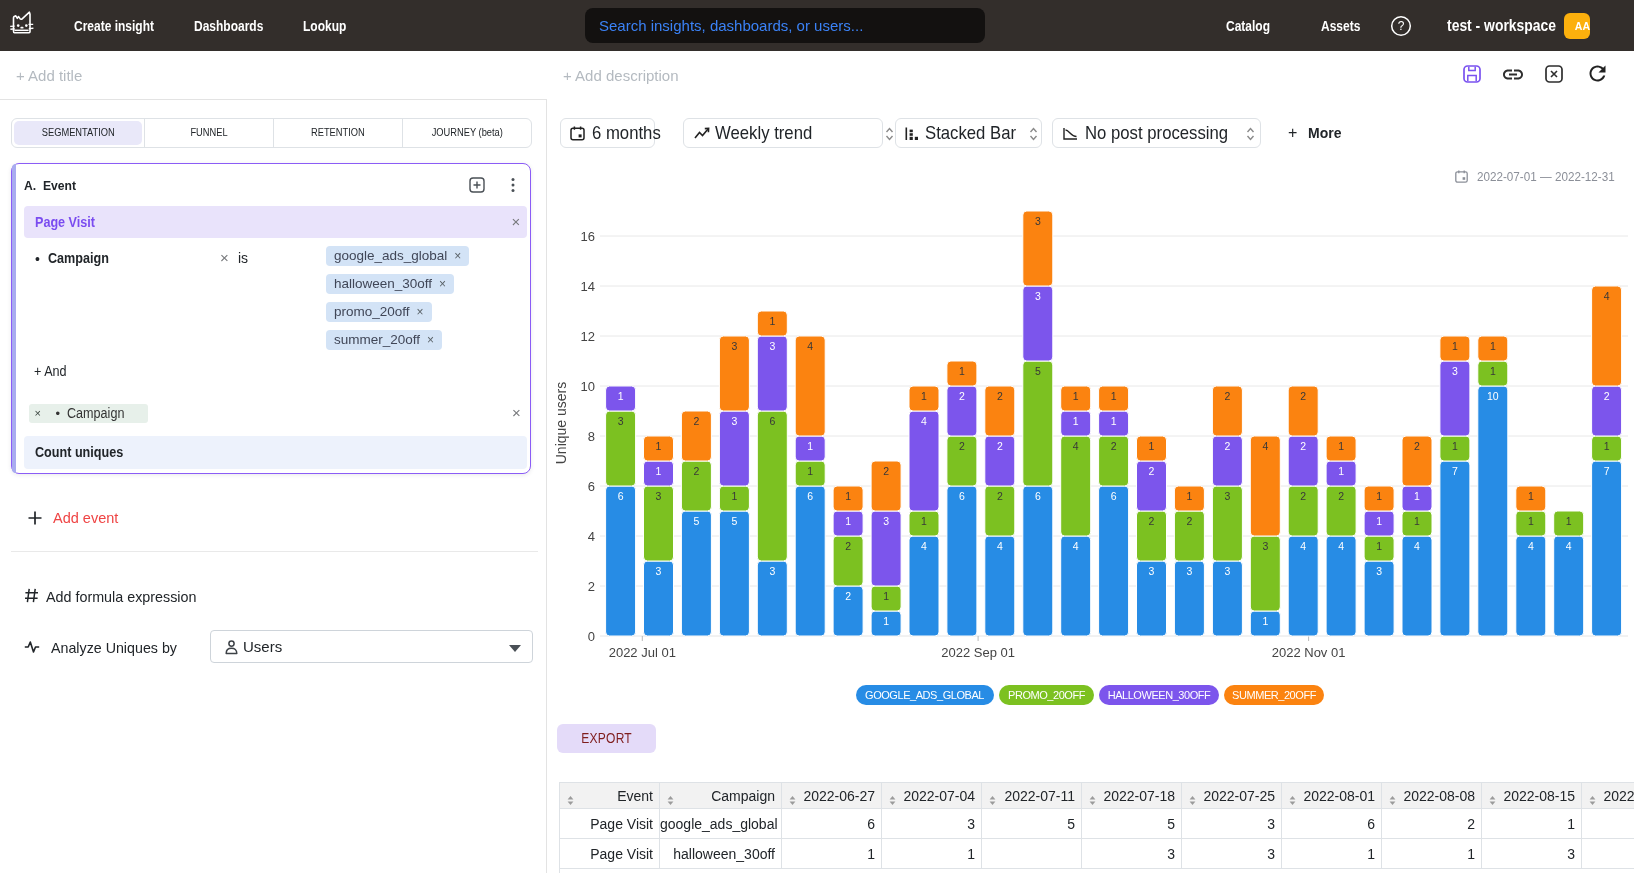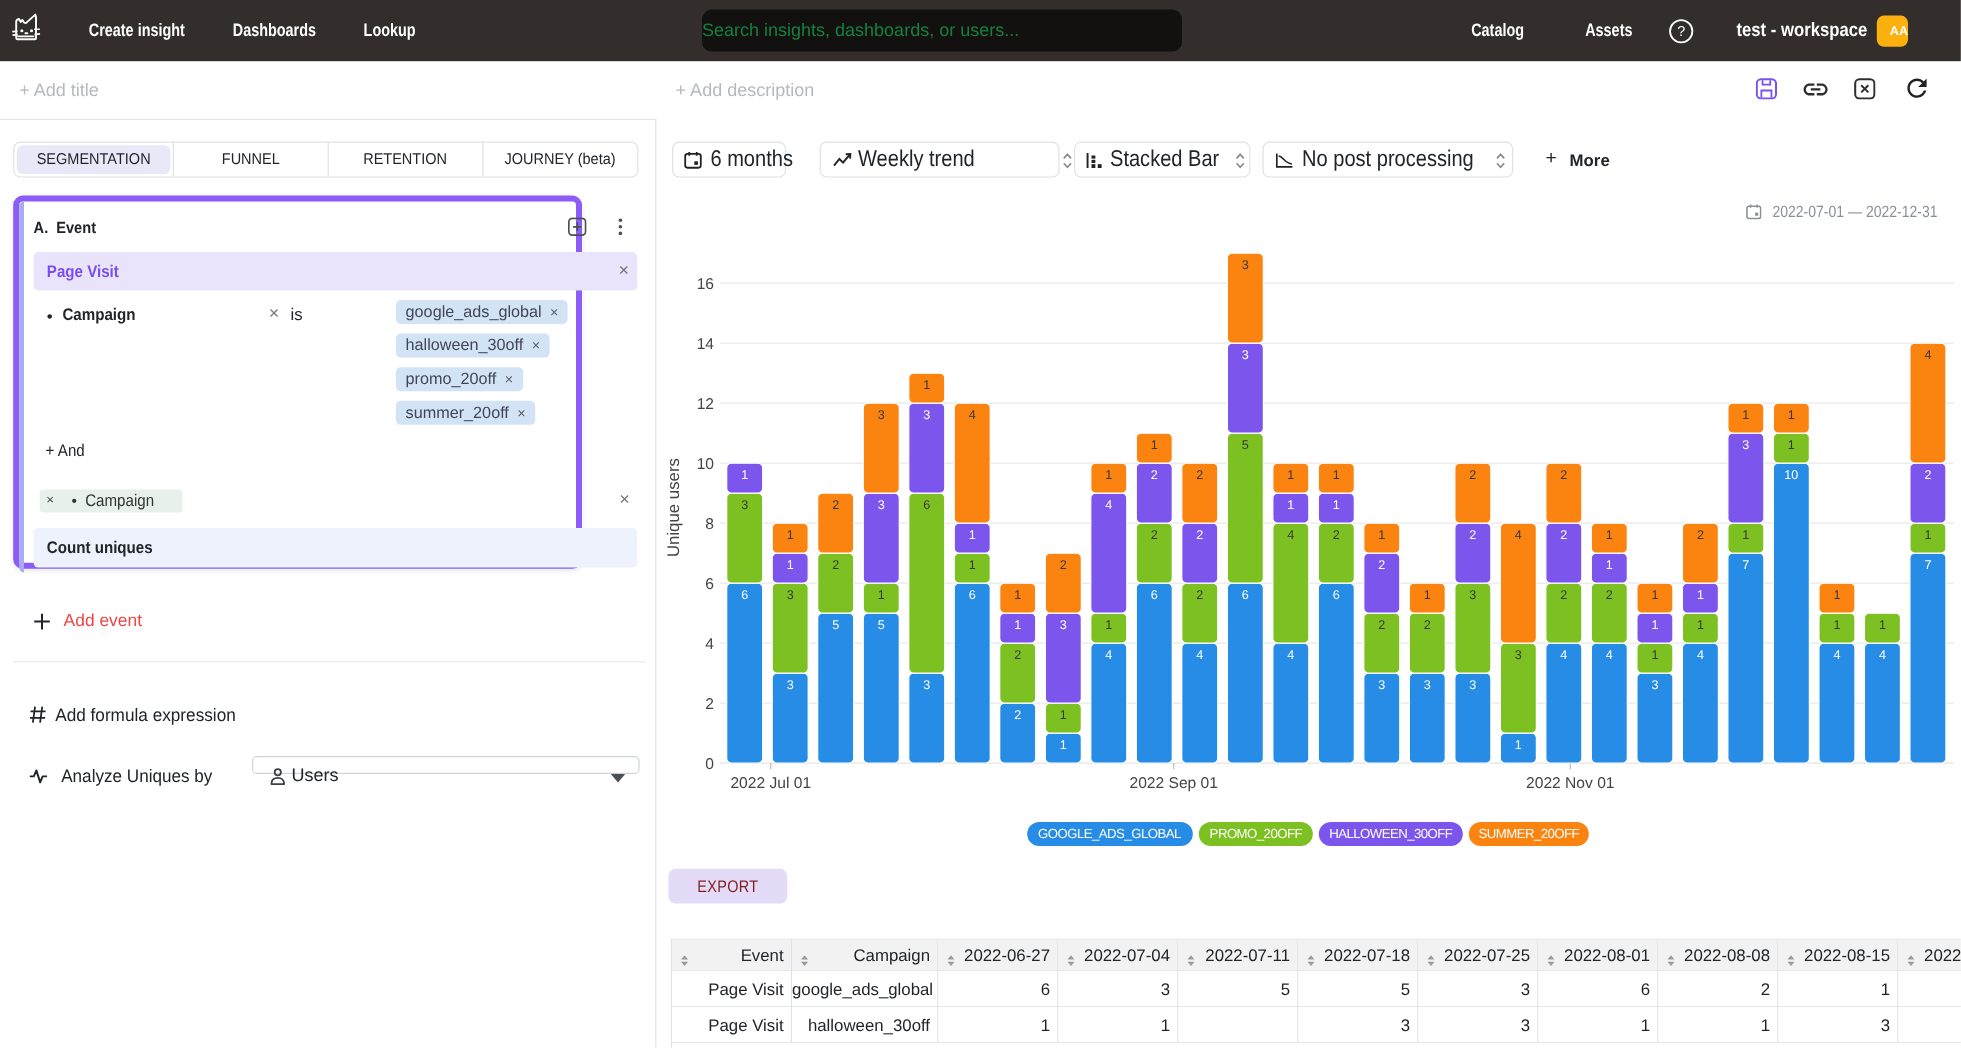--- a/index.html
+++ b/index.html
@@ -2,34 +2,34 @@
 <html><head><meta charset="utf-8">
 <style>
 *{margin:0;padding:0;box-sizing:border-box;}
 html,body{width:1634px;height:873px;overflow:hidden;background:#fff;
 font-family:"Liberation Sans",sans-serif;-webkit-font-smoothing:antialiased;}
 .abs{position:absolute;}
 
 #nav{position:absolute;left:0;top:0;width:1634px;height:51px;background:#332e2b;}
 .navitem{position:absolute;top:0;height:51px;line-height:51px;color:#fff;font-weight:bold;font-size:15px;transform:scaleX(.8);transform-origin:0 50%;white-space:nowrap;}
 #search{position:absolute;left:585px;top:8px;width:400px;height:35px;background:#131110;border-radius:8px;
-color:#15803d;font-size:15px;line-height:35px;}
+color:#3b82f6;font-size:15px;line-height:35px;padding-left:14px;}
 #avatar{position:absolute;left:1564px;top:13px;width:26px;height:26px;background:#fcb00d;border-radius:6px;
 color:#fff;font-weight:bold;font-size:10.5px;text-align:right;line-height:26px;}
 
 .ghost{color:#b4bac0;font-size:15px;}
 
 #vline{position:absolute;left:546px;top:99px;width:1px;height:774px;background:#e3e3e3;}
 #hline{position:absolute;left:0;top:99px;width:546px;height:1px;background:#e3e3e3;}
 #tabs{position:absolute;left:11px;top:118px;width:521px;height:30px;border:1px solid #dee2e6;border-radius:6px;display:flex;}
-#tabs .tab{flex:1;position:relative;text-align:center;font-size:13px;color:#212529;line-height:28px;}
+#tabs .tab{flex:1;position:relative;text-align:center;font-size:10px;color:#212529;line-height:28px;}
 #tabs .tab i{font-style:normal;display:inline-block;transform:scaleX(.93);}
 #tabs .tab+.tab{border-left:1px solid #dee2e6;}
 #tabs .active{background:#e9e8f9;border-radius:5px;margin:2px;line-height:24px;}
-#card{position:absolute;left:11px;top:163px;width:474px;height:311px;background:#fff;border:5px solid #8b5cf6;
+#card{position:absolute;left:11px;top:163px;width:520px;height:311px;background:#fff;border:1px solid #8b5cf6;
 border-radius:8px;box-shadow:0 1px 4px rgba(40,40,60,.10);}
 #card .accent{position:absolute;left:0;top:0;width:4px;height:309px;background:#a9acf0;border-radius:7px 0 0 7px;}
 .x{color:#77797c;}
 .n90{display:inline-block;transform:scaleX(.9);transform-origin:0 50%;white-space:nowrap;}
 .chip{position:absolute;left:314px;height:20px;background:#d3e3f6;border-radius:4px;font-size:13.5px;color:#404657;
 line-height:20px;padding:0 8px;white-space:nowrap;}
 .chip .x{font-size:12px;margin-left:7px;color:#5a6268;}
 
 .ctl{position:absolute;top:118px;height:30px;border:1px solid #dee2e6;border-radius:6px;background:#fff;
 font-size:19px;color:#212529;line-height:28px;}
@@ -142,21 +142,21 @@
 
 <svg class="abs" style="left:24px;top:588px" width="15" height="15" viewBox="0 0 15 15">
  <path d="M5.2 0.8 L3.4 14.2 M11.2 0.8 L9.4 14.2 M1.4 4.8 L14 4.8 M1 10.2 L13.6 10.2" stroke="#212529" stroke-width="1.5"></path>
 </svg>
 <span class="abs" style="left:46px;top:588px;font-size:15px;color:#212529;display:inline-block;transform:scaleX(.955);transform-origin:0 0">Add formula expression</span>
 
 <svg class="abs" style="left:24px;top:639px" width="16" height="16" viewBox="0 0 16 16">
  <path d="M0.8 8 L4.2 8 L6.3 3 L9.5 13 L11.5 8 L15.2 8" fill="none" stroke="#212529" stroke-width="1.6" stroke-linejoin="round"></path>
 </svg>
 <span class="abs" style="left:51px;top:639px;font-size:15px;color:#212529;display:inline-block;transform:scaleX(.95);transform-origin:0 0">Analyze Uniques by</span>
-<div class="abs" style="left:210px;top:630px;width:323px;height:15px;border:1px solid #ced4da;border-radius:4px;background:#fff">
+<div class="abs" style="left:210px;top:630px;width:323px;height:33px;border:1px solid #ced4da;border-radius:4px;background:#fff">
  <svg class="abs" style="left:13px;top:8px" width="15" height="16" viewBox="0 0 15 16">
   <circle cx="7.5" cy="4.6" r="2.6" fill="none" stroke="#3c4146" stroke-width="1.5"></circle>
   <path d="M2.2 14.4 C2.2 10.8 4.4 9.2 7.5 9.2 C10.6 9.2 12.8 10.8 12.8 14.4 Z" fill="none" stroke="#3c4146" stroke-width="1.5" stroke-linejoin="round"></path>
  </svg>
  <span class="abs" style="left:32px;top:7px;font-size:15px;color:#212529">Users</span>
  <div class="abs" style="left:298px;top:14px;width:0;height:0;border-left:6px solid transparent;border-right:6px solid transparent;border-top:7px solid #4a5056"></div>
 </div>
 
 <div class="ctl" style="left:560px;width:95px">
  <svg class="abs" style="left:9px;top:7px" width="15" height="15" viewBox="0 0 15 15">

